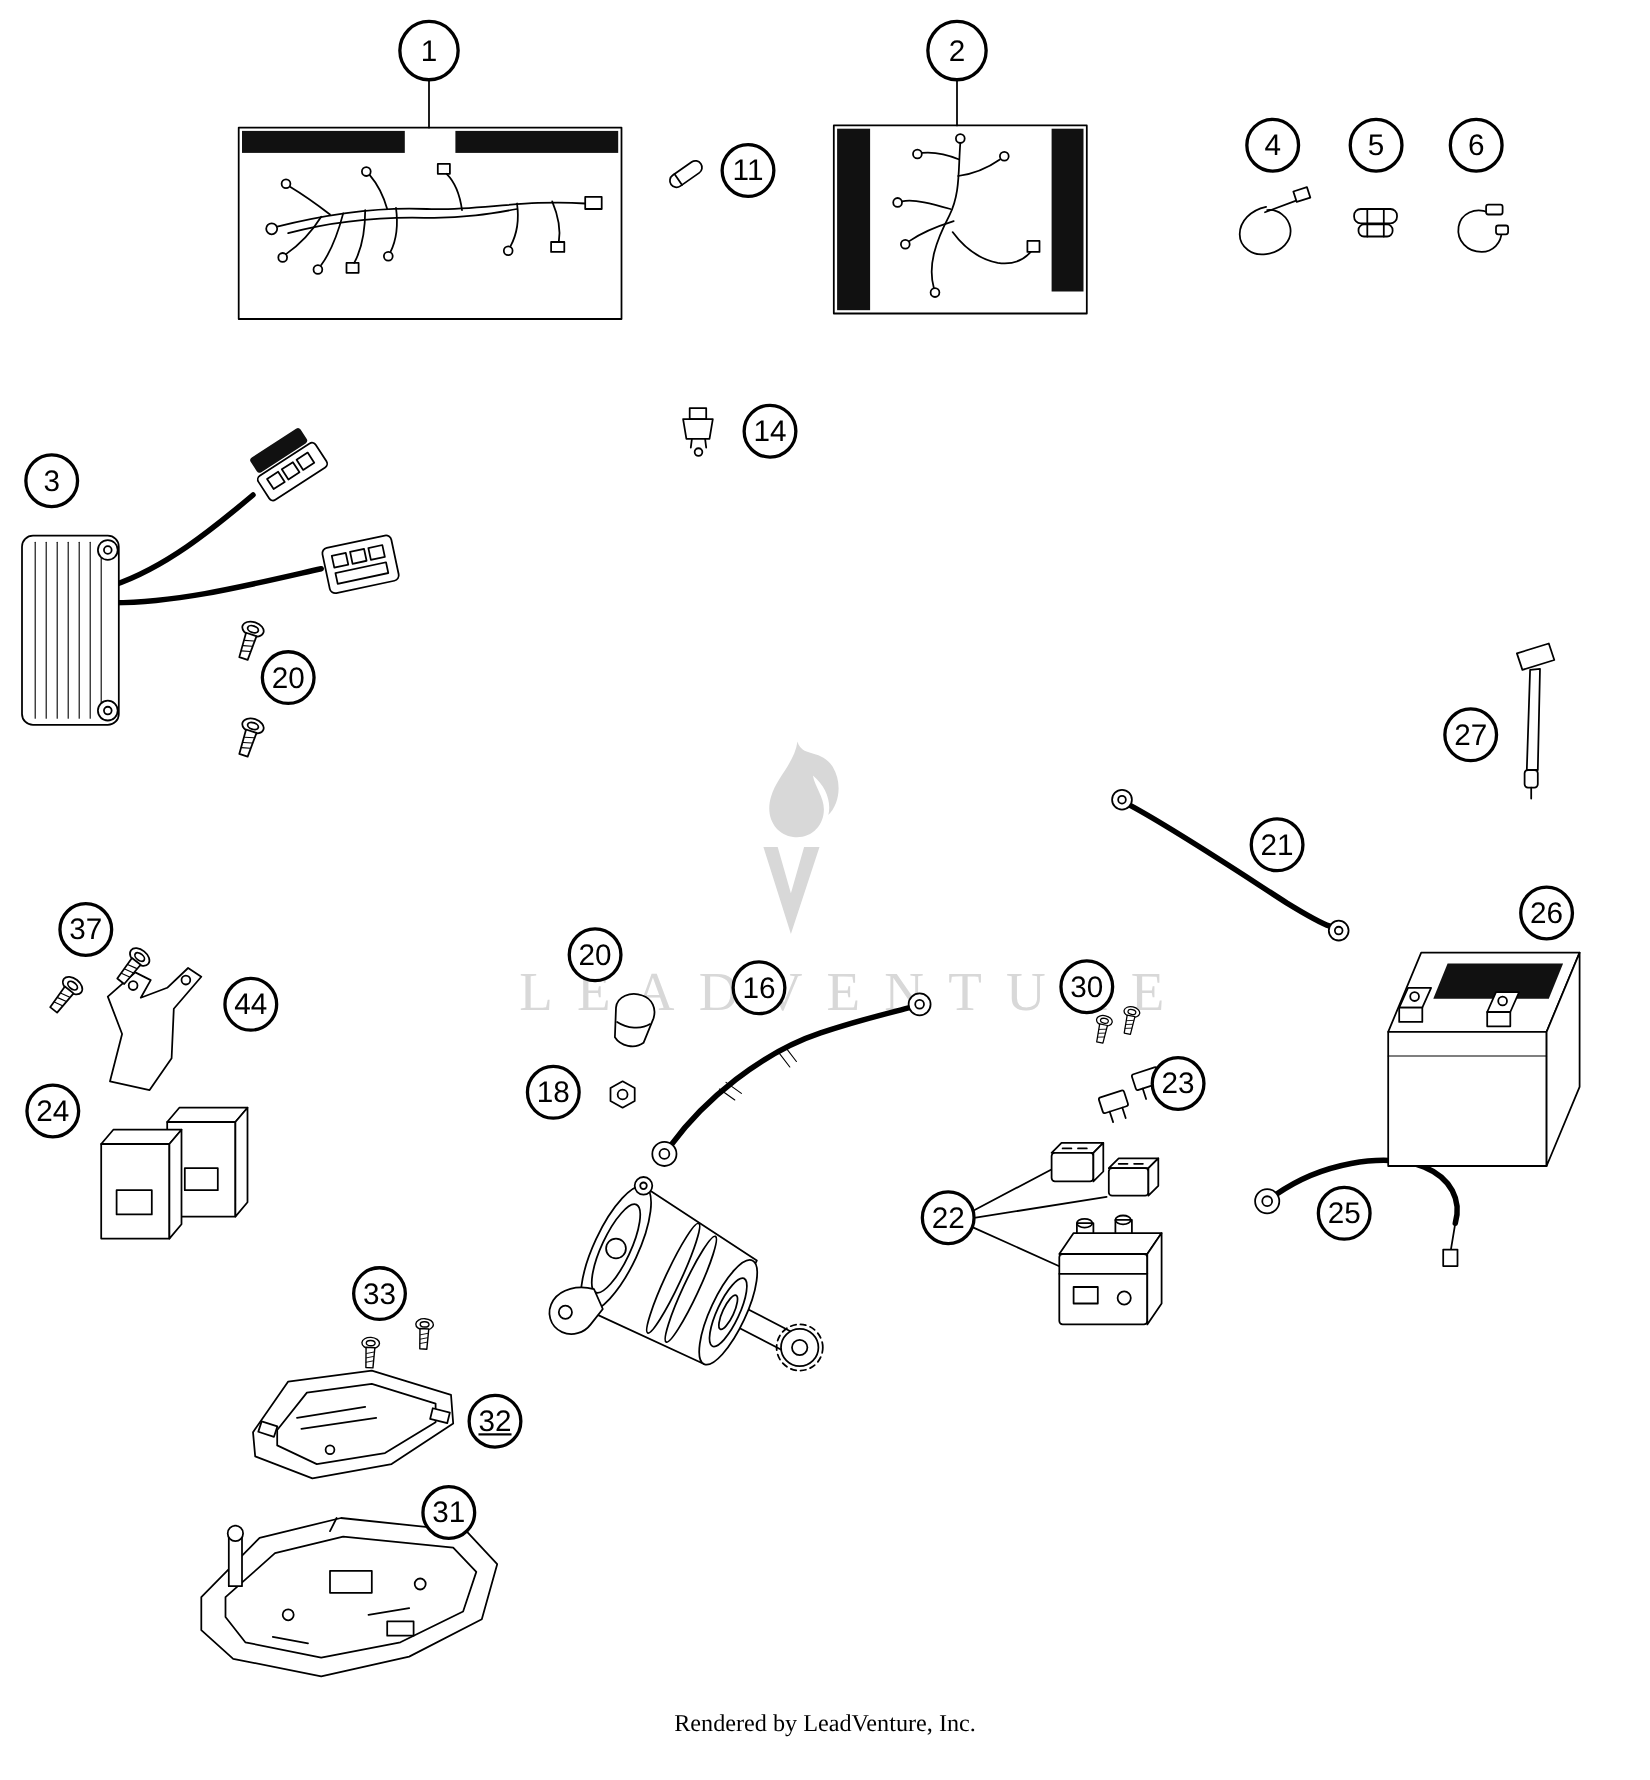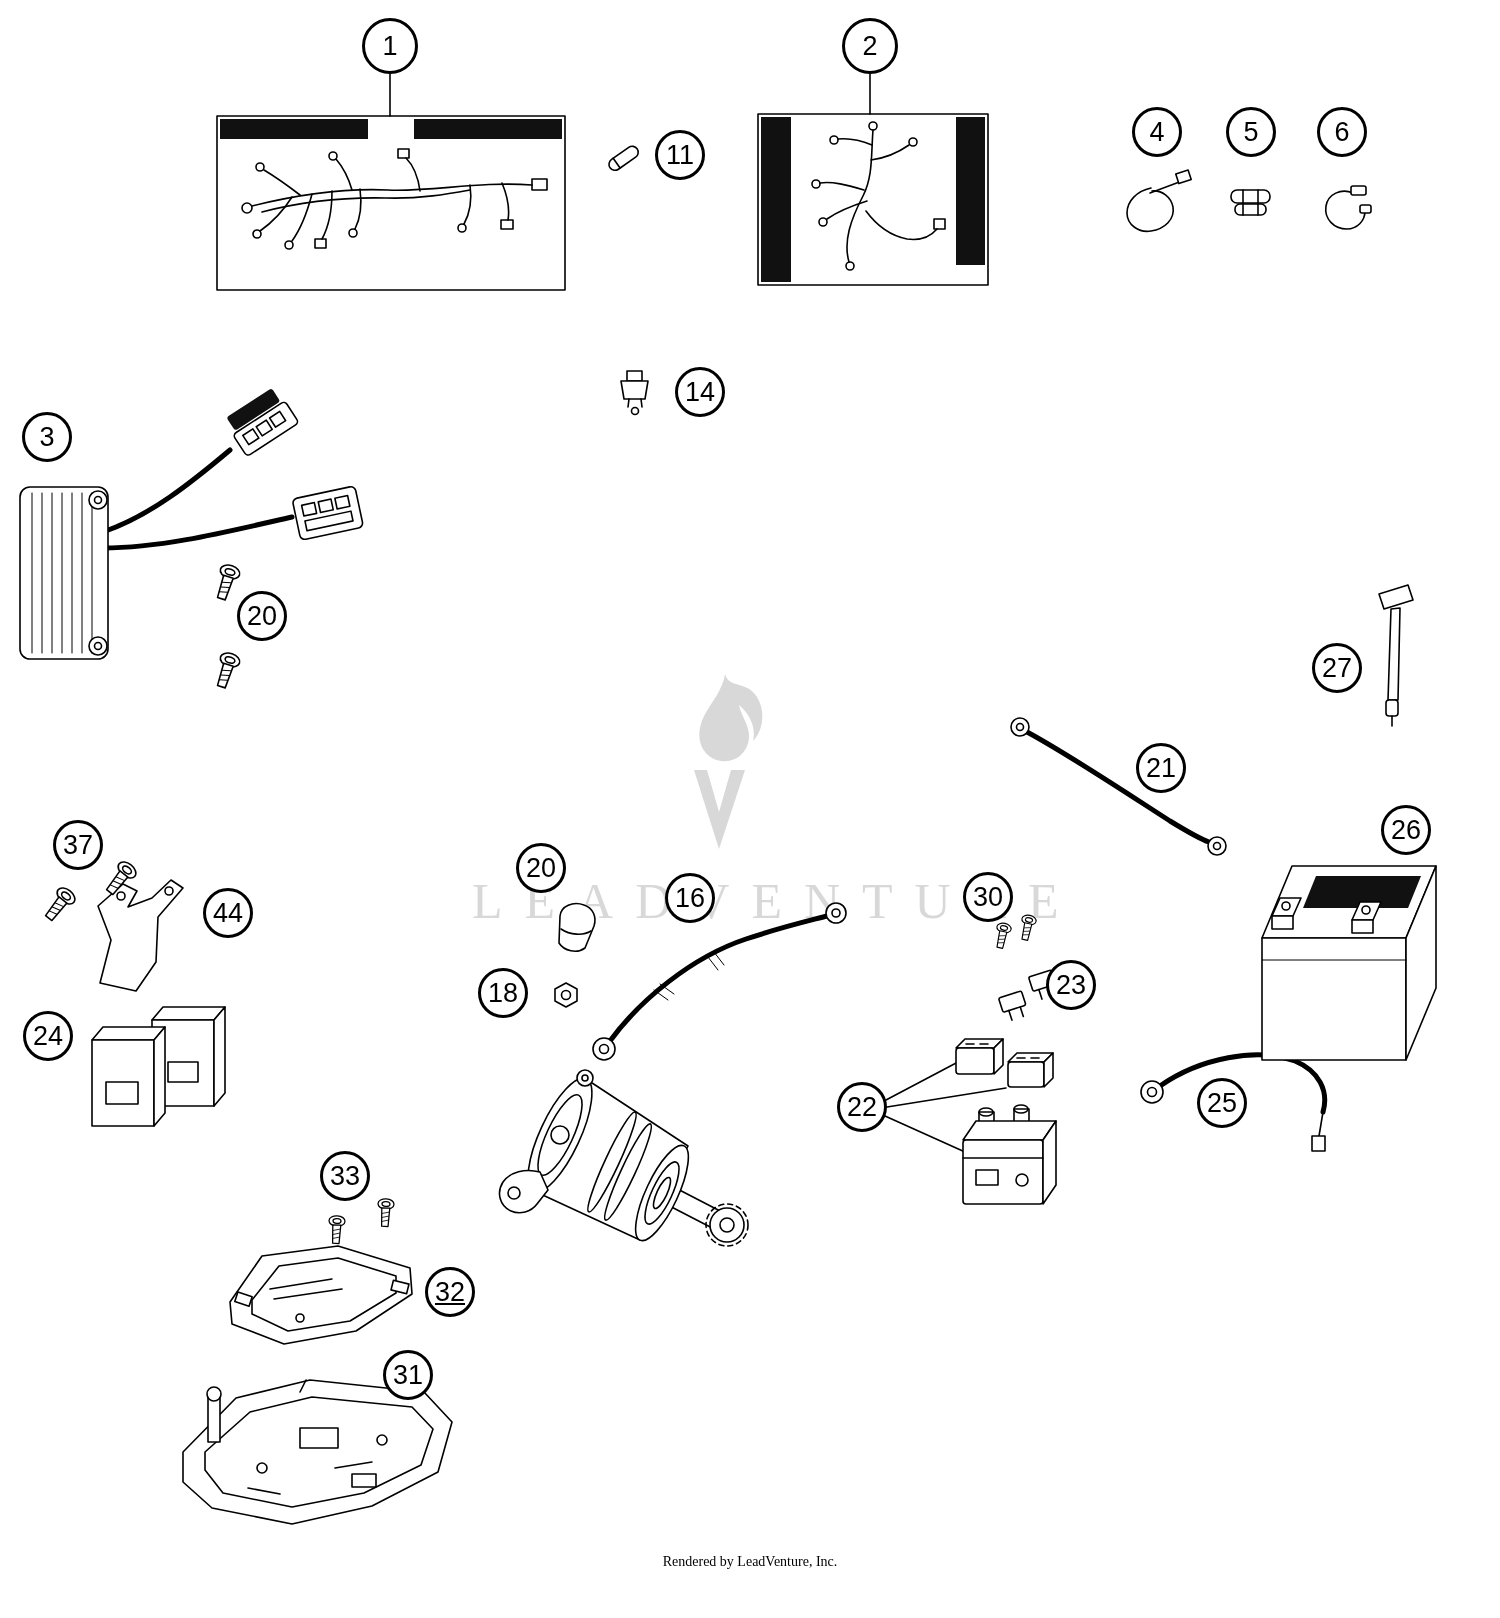--- a/index.html
+++ b/index.html
@@ -16,21 +16,21 @@
   #art { position:absolute; left:0; top:0; z-index:1; }
   .callout {
     position:absolute; width:50px; height:50px; margin-left:-25px; margin-top:-25px;
     border:3px solid #000; border-radius:50%; background:#fff; color:#000;
     display:flex; align-items:center; justify-content:center;
     font-size:27px; line-height:1; z-index:3; cursor:pointer;
   }
   .callout.lg { width:56px; height:56px; margin-left:-28px; margin-top:-28px; }
   .footer {
     position:absolute; left:0; right:0; top:1554px; text-align:center; z-index:2;
-    font-family:"Liberation Serif", serif; font-size:14px; color:#000;
+    font-family:"Liberation Serif", serif; font-size:22px; color:#000;
   }
   
   .ln   { fill:none; stroke:#000; stroke-width:1.6; stroke-linecap:round; stroke-linejoin:round; }
   .lnw  { fill:#fff; stroke:#000; stroke-width:1.6; stroke-linejoin:round; }
   .cable{ fill:none; stroke:#000; stroke-width:5; stroke-linecap:round; }
   .thin { stroke-width:1; }
   .dark { fill:#111; stroke:none; }
   .wm   { fill:#d8d8d8; stroke:none; }
 </style>
 </head>
@@ -361,21 +361,21 @@
   <div class="callout" style="left:1342px; top:132px;">6</div>
   <div class="callout" style="left:262px;  top:616px;">20</div>
   <div class="callout" style="left:680px;  top:155px;">11</div>
   <div class="callout" style="left:700px;  top:392px;">14</div>
   <div class="callout" style="left:690px;  top:898px;">16</div>
   <div class="callout" style="left:503px;  top:993px;">18</div>
   <div class="callout" style="left:541px;  top:868px;">20</div>
   <div class="callout" style="left:1161px; top:768px;">21</div>
   <div class="callout" style="left:862px;  top:1107px;">22</div>
   <div class="callout" style="left:1071px; top:985px;">23</div>
-  <div class="callout" style="left:48px;   top:1036px;">24</div>
+  <div class="callout" style="left:48px;   top:1010px;">24</div>
   <div class="callout" style="left:1222px; top:1103px;">25</div>
   <div class="callout" style="left:1406px; top:830px;">26</div>
   <div class="callout" style="left:1337px; top:668px;">27</div>
   <div class="callout" style="left:228px;  top:913px;">44</div>
   <div class="callout" style="left:78px;   top:845px;">37</div>
   <div class="callout" style="left:988px;  top:897px;text-align:center;">30</div>
   <div class="callout" style="left:408px;  top:1375px;">31</div>
   <div class="callout" style="left:450px;  top:1292px;text-decoration:underline;">32</div>
   <div class="callout" style="left:345px;  top:1176px;">33</div>
 

